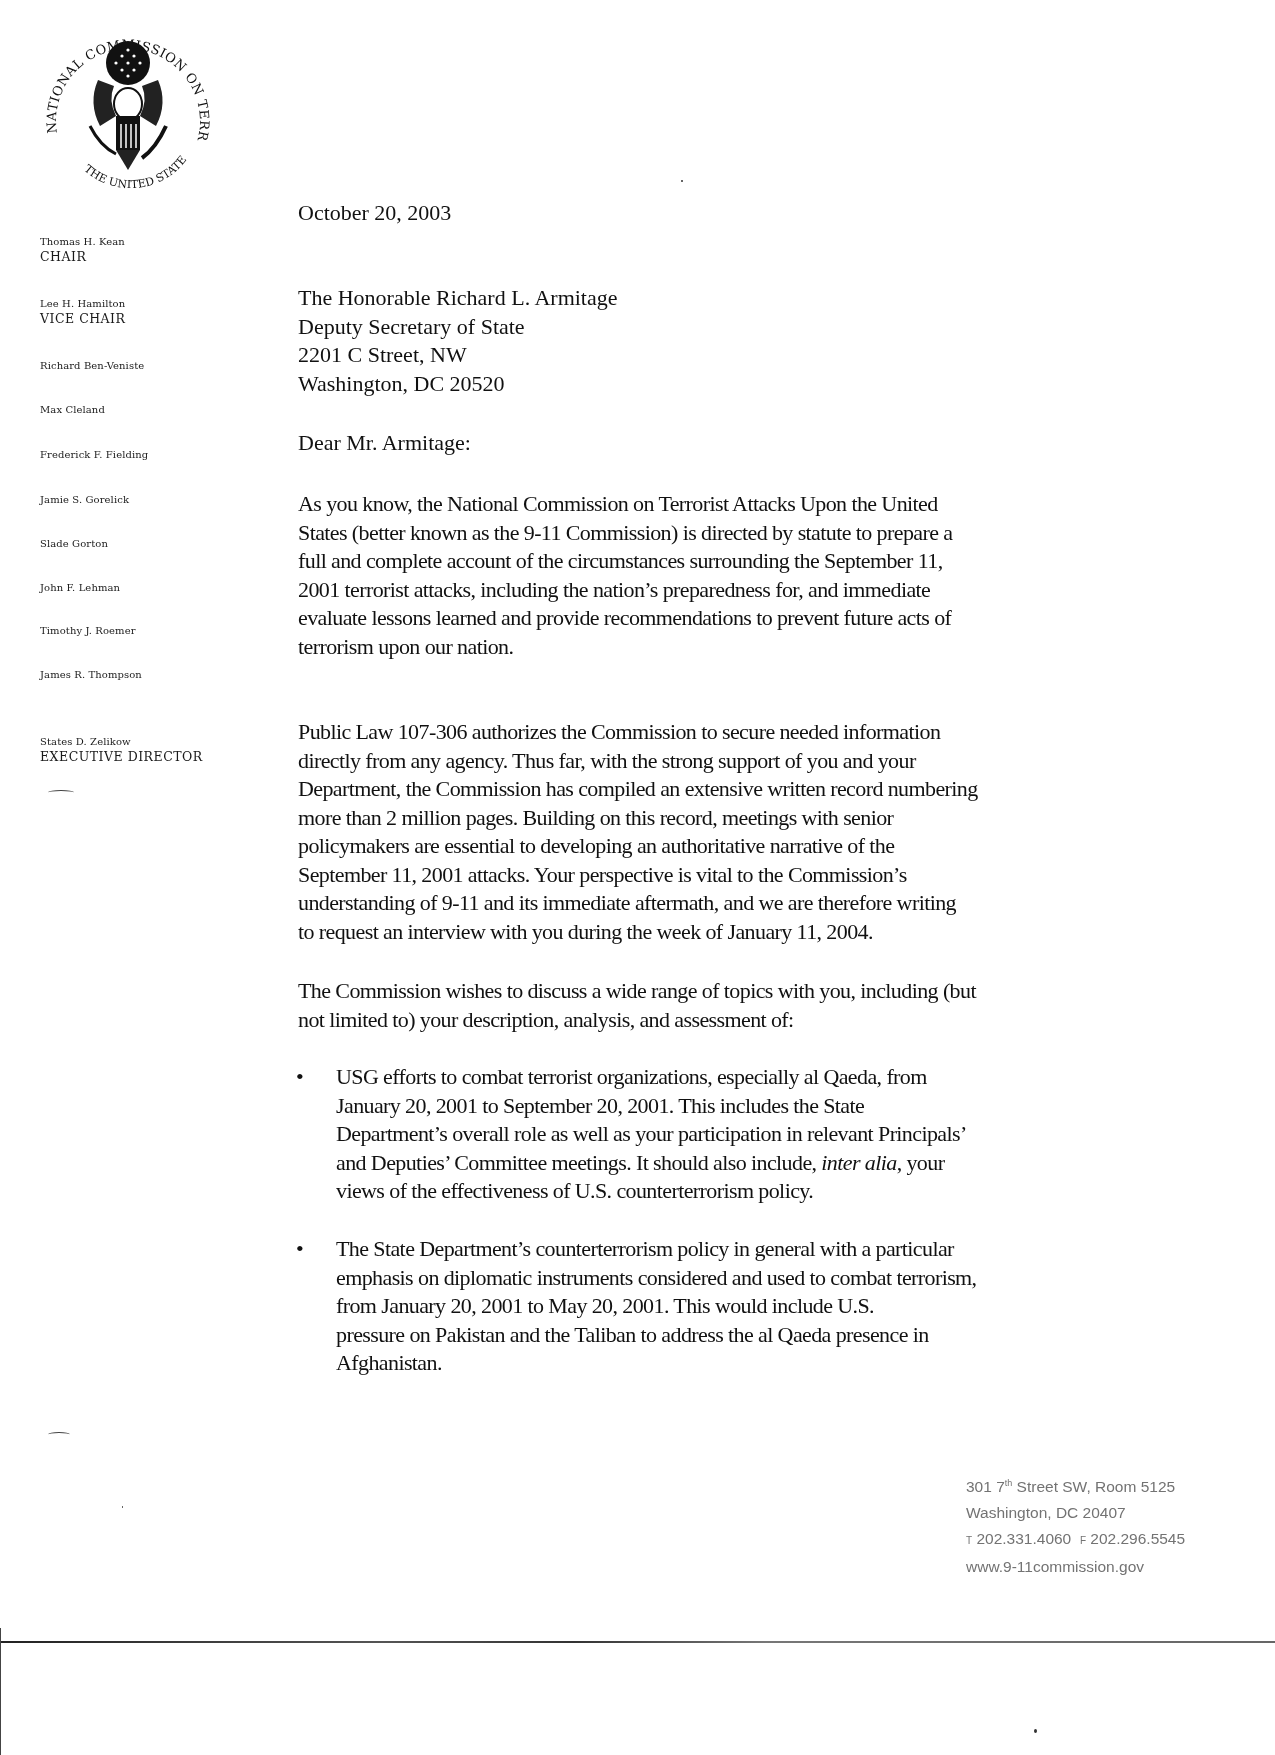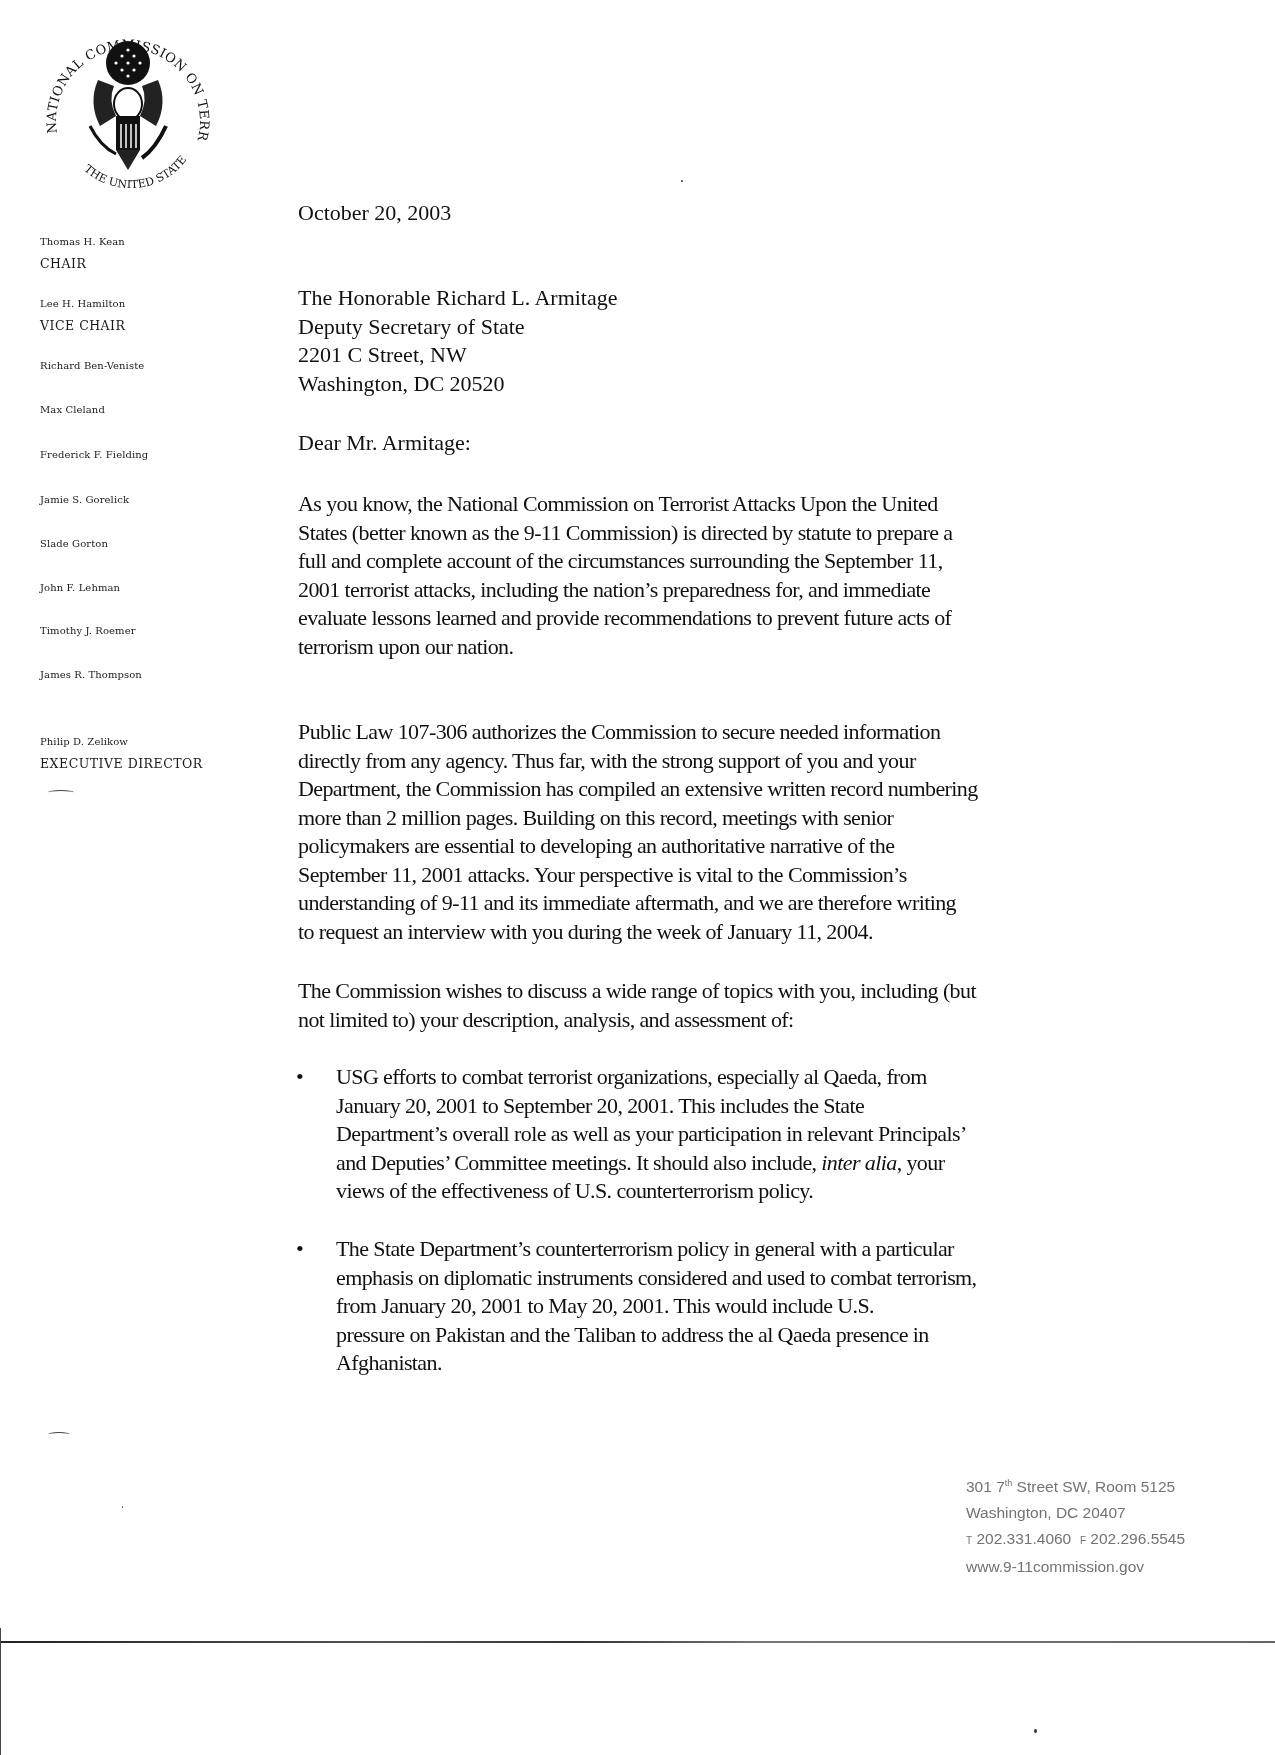--- a/index.html
+++ b/index.html
@@ -4,21 +4,21 @@
 <style>
   html, body { margin: 0; padding: 0; background: #ffffff; }
   body {
     width: 1275px; height: 1755px; position: relative; overflow: hidden;
     color: #111; font-family: "Liberation Serif", serif;
   }
   .seal { position: absolute; left: 28px; top: 8px; width: 200px; height: 195px; }
   .sidebar { position: absolute; left: 40px; top: 236px; width: 200px; font-family: "DejaVu Serif", serif; color: #1a1a1a; }
   .member { position: absolute; left: 0; }
   .member .name { font-size: 10px; letter-spacing: 0.1px; white-space: nowrap; }
-  .member .title { font-size: 12.5px; letter-spacing: 0.5px; margin-top: 9px; white-space: nowrap; }
+  .member .title { font-size: 12.5px; letter-spacing: 0.5px; margin-top: 2px; white-space: nowrap; }
   .mark { position: absolute; border-top: 1px solid #444; border-radius: 50% 50% 0 0; height: 4px; }
 
   .letter { position: absolute; left: 298px; top: 0; width: 880px; font-size: 22px; line-height: 28.5px; }
   .abs { position: absolute; left: 0; white-space: nowrap; }
   .para { position: absolute; left: 0; width: 840px; }
   .para .ln { display: block; white-space: nowrap; }
   .bullet { position: absolute; left: 0; width: 860px; }
   .bullet .dot { position: absolute; left: -2px; top: 0; }
   .bullet .text { position: absolute; left: 38px; }
   .bullet .text .ln { display: block; white-space: nowrap; }
@@ -101,21 +101,21 @@
   <div class="member" style="top:346px">
     <div class="name">John F. Lehman</div>
   </div>
   <div class="member" style="top:389px">
     <div class="name">Timothy J. Roemer</div>
   </div>
   <div class="member" style="top:433px">
     <div class="name">James R. Thompson</div>
   </div>
   <div class="member" style="top:500px">
-    <div class="name">Philip D. Zelikow</div>
+    <div class="name">States D. Zelikow</div>
     <div class="title">EXECUTIVE DIRECTOR</div>
   </div>
 </div>
 <div class="mark" style="left:48px; top:790px; width:26px;"></div>
 <div class="mark" style="left:48px; top:1432px; width:22px;"></div>
 
 <div class="letter">
   <div class="abs" style="top:199px">October 20, 2003</div>
 
   <div class="para" style="top:284px">

